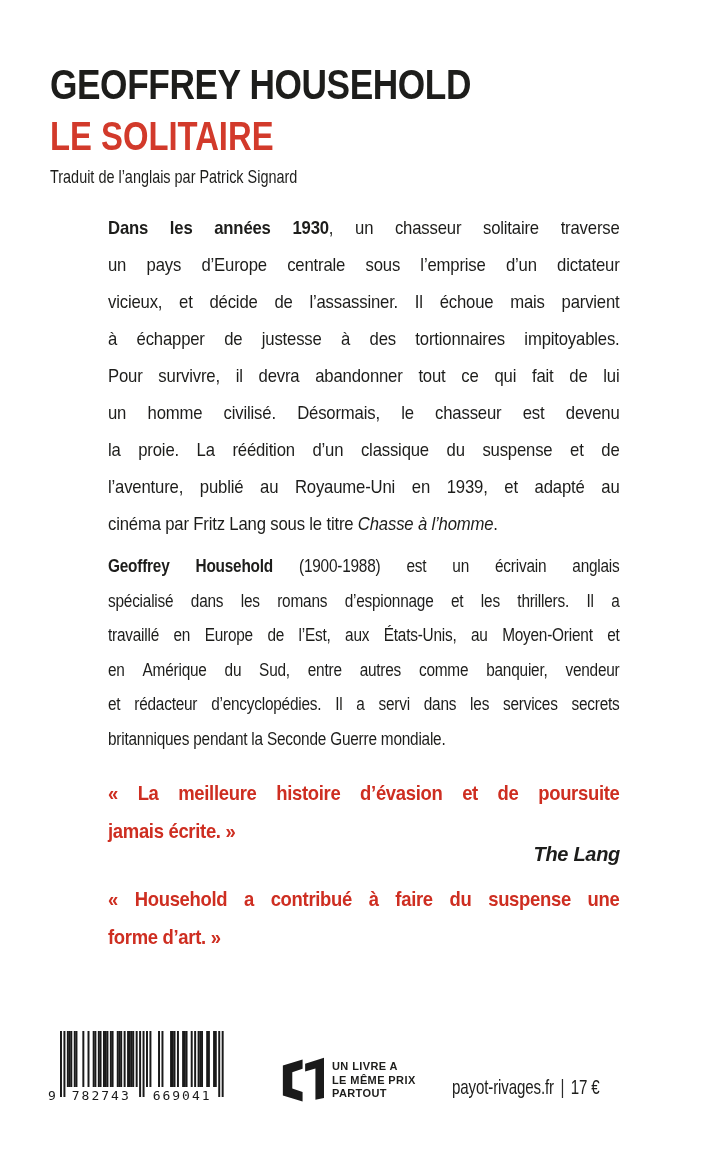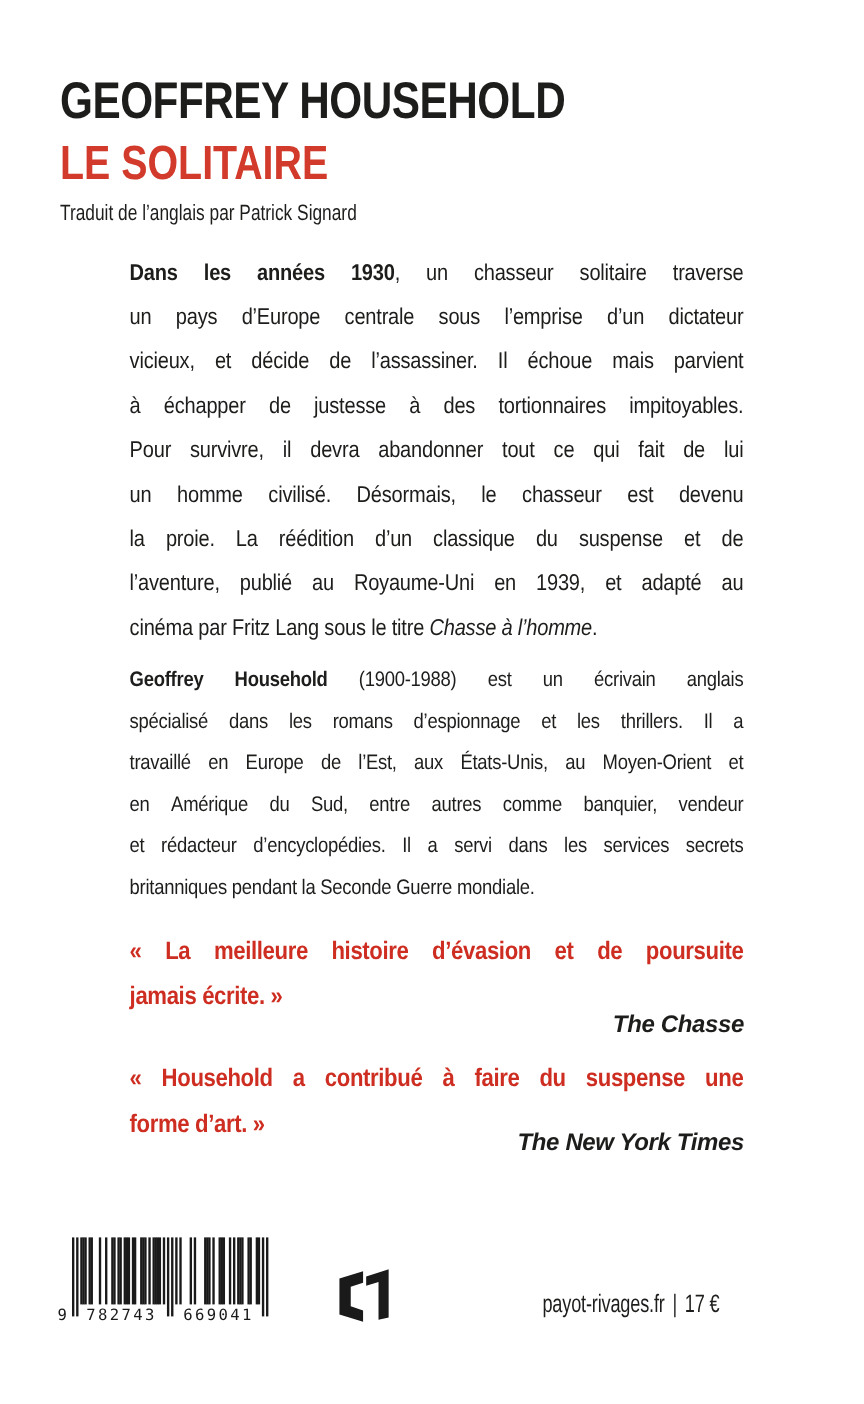--- a/index.html
+++ b/index.html
@@ -209,37 +209,36 @@
         <span><span>La</span></span>
         <span><span>meilleure</span></span>
         <span><span>histoire</span></span>
         <span><span>d’évasion</span></span>
         <span><span>et</span></span>
         <span><span>de</span></span>
         <span><span>poursuite</span></span>
       </div>
       <div class="line"><span>jamais écrite. »</span></div>
     </div>
-  <div id="q1src" class="source">The Chasse</div>
+  <div id="q1src" class="source">The Lang</div>
 
   <div id="q2" class="textblock quote">
       <div class="line jline">
         <span><span>«</span></span>
         <span><span>Household</span></span>
         <span><span>a</span></span>
         <span><span>contribué</span></span>
         <span><span>à</span></span>
         <span><span>faire</span></span>
         <span><span>du</span></span>
         <span><span>suspense</span></span>
         <span><span>une</span></span>
       </div>
       <div class="line"><span>forme d’art. »</span></div>
     </div>
-  <div id="q2src" class="source">The New York Times</div>
 
   <svg id="barcode" width="178" height="72" viewBox="0 0 178 72">
       <rect x="12.00" y="0" width="1.97" height="66" fill="#1a1a1a"></rect>
       <rect x="15.44" y="0" width="1.97" height="66" fill="#1a1a1a"></rect>
       <rect x="18.88" y="0" width="1.97" height="56" fill="#1a1a1a"></rect>
       <rect x="20.60" y="0" width="1.97" height="56" fill="#1a1a1a"></rect>
       <rect x="22.32" y="0" width="1.97" height="56" fill="#1a1a1a"></rect>
       <rect x="25.76" y="0" width="1.97" height="56" fill="#1a1a1a"></rect>
       <rect x="27.48" y="0" width="1.97" height="56" fill="#1a1a1a"></rect>
       <rect x="34.36" y="0" width="1.97" height="56" fill="#1a1a1a"></rect>
@@ -289,20 +288,25 @@
       <text x="0" y="69" font-size="13" fill="#1a1a1a" font-family="DejaVu Sans Mono, monospace" letter-spacing="2">9</text>
       <text x="53.28" y="69" font-size="13" fill="#1a1a1a" font-family="DejaVu Sans Mono, monospace" letter-spacing="2" text-anchor="middle">782743</text>
       <text x="134.12" y="69" font-size="13" fill="#1a1a1a" font-family="DejaVu Sans Mono, monospace" letter-spacing="2" text-anchor="middle">669041</text>
     </svg>
 
   <div id="logo">
     <svg width="48" height="48" viewBox="0 0 56 54">
       <path d="M31 3 L8 10 L8 45 L31 52 L31 41 L19 37 L19 18 L31 14 Z" fill="#1a1a1a"></path>
       <path d="M56 1 L34 8 L34 17 L46 13.5 L46 50 L56 48 Z" fill="#1a1a1a"></path>
     </svg>
+    <div id="logo-text">
+        <div class="line"><span>UN LIVRE A</span></div>
+        <div class="line"><span>LE MÊME PRIX</span></div>
+        <div class="line"><span>PARTOUT</span></div>
+      </div>
   </div>
 
   <div id="priceline" class="cond">
     <span>payot-rivages.fr</span><span class="sep">|</span><span>17 €</span>
   </div>
 
   <div id="credit">En couverture : © Thomas Ehretsmann.</div>
 </div>
 
 </body></html>

